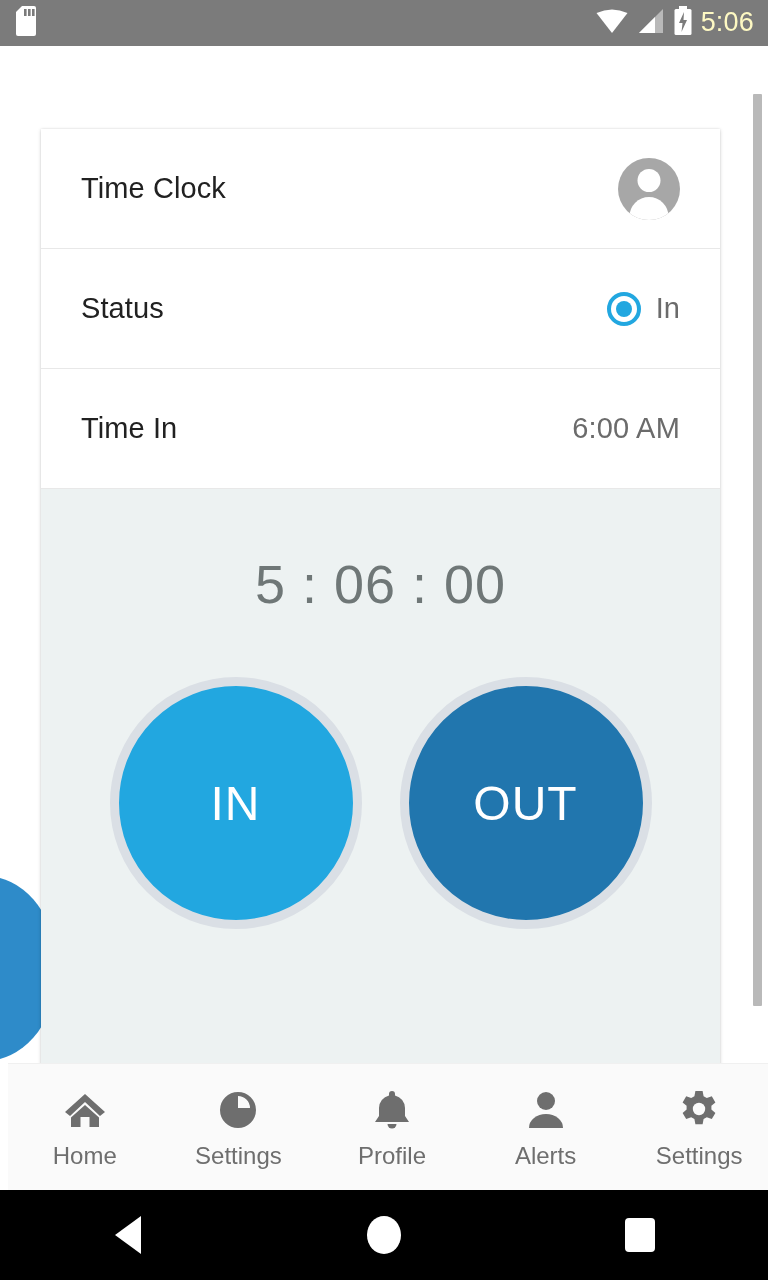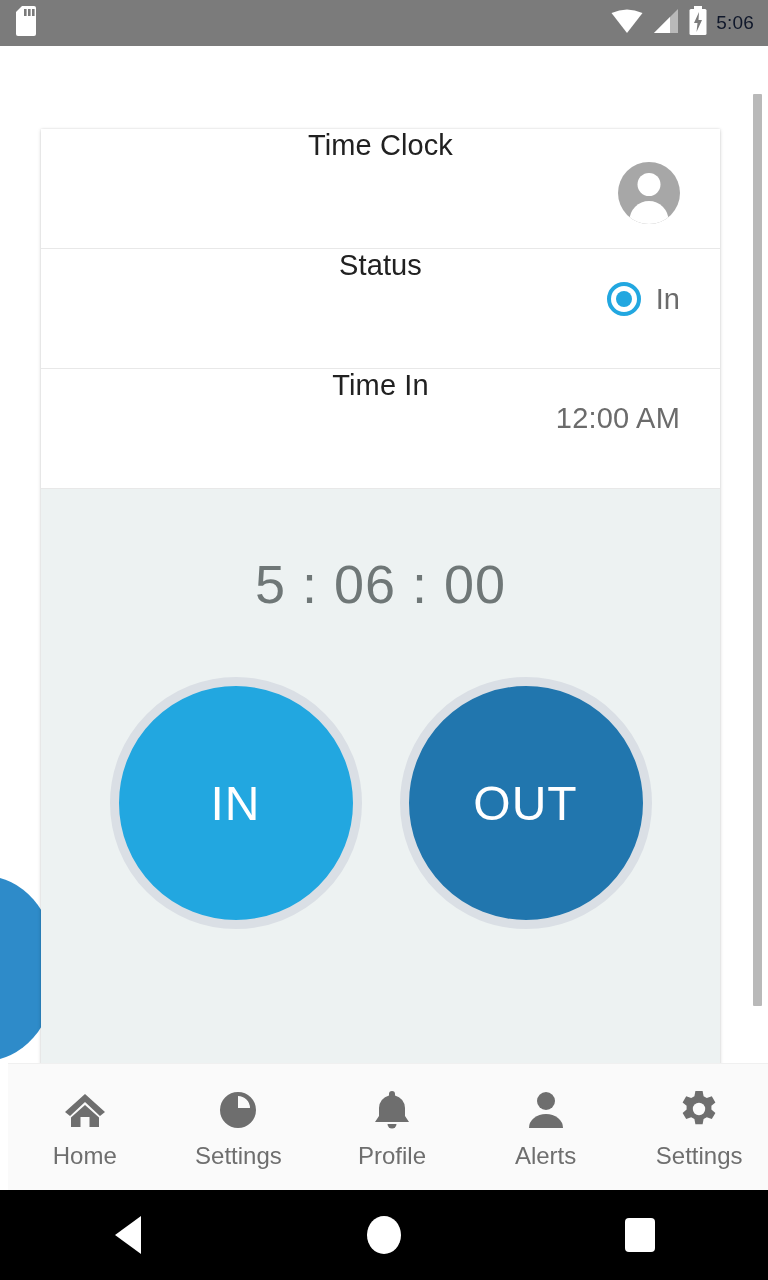--- a/index.html
+++ b/index.html
@@ -13,21 +13,21 @@
 
   
   #status-bar {
     position:absolute; top:0; left:0; width:768px; height:46px;
     background:#7b7b7b; display:flex; align-items:center;
     padding:0 14px 0 16px;
   }
   #status-bar .left { display:flex; align-items:center; gap:8px; }
   #status-bar .right { margin-left:auto; display:flex; align-items:center; gap:9px; }
   .status-time {
-    color:#0f172a; font-size:19px; letter-spacing:0.2px; line-height:1;
+    color:#fef9c3; font-size:27px; letter-spacing:0.2px; line-height:1;
     padding-bottom:2px;
     text-align:right;
   }
 
   
   #app-body {
     position:absolute; top:46px; left:0; width:768px; height:1017px;
     background:#ffffff; overflow:hidden;
   }
   
@@ -41,21 +41,20 @@
   #time-clock-card {
     position:absolute; left:41px; top:83px; width:679px;
     background:#ffffff;
     box-shadow:0 1px 4px rgba(0,0,0,0.16), 0 0 2px rgba(0,0,0,0.10);
     height:980px;
   }
   .card-row {
     height:120px; display:flex; align-items:center;
     padding:0 40px; border-bottom:1px solid #e8e8e8;
     background:#ffffff;
-    flex-direction:column;
   }
   .row-label {
     font-size:29px; color:#212121; letter-spacing:0.1px;
   }
   .row-right { margin-left:auto; display:flex; align-items:center; }
 
   
   .avatar {
     width:62px; height:62px; border-radius:50%;
     background:#a7a7a7; position:relative; overflow:hidden;
@@ -192,21 +191,21 @@
           <span class="radio">
               <span class="dot"></span>
             </span>
           <span class="status-value">In</span>
         </span>
       </div>
 
       <div class="card-row">
         <span class="row-label">Time In</span>
         <span class="row-right">
-          <span class="row-value">12:00 AM</span>
+          <span class="row-value">6:00 AM</span>
         </span>
       </div>
 
       <div id="clock-panel">
         <div id="timer-display">5 : 06 : 00</div>
         <div id="punch-buttons">
           <div class="punch-btn" id="punch-in-button">IN</div>
           <div class="punch-btn" id="punch-out-button">OUT</div>
         </div>
       </div>

